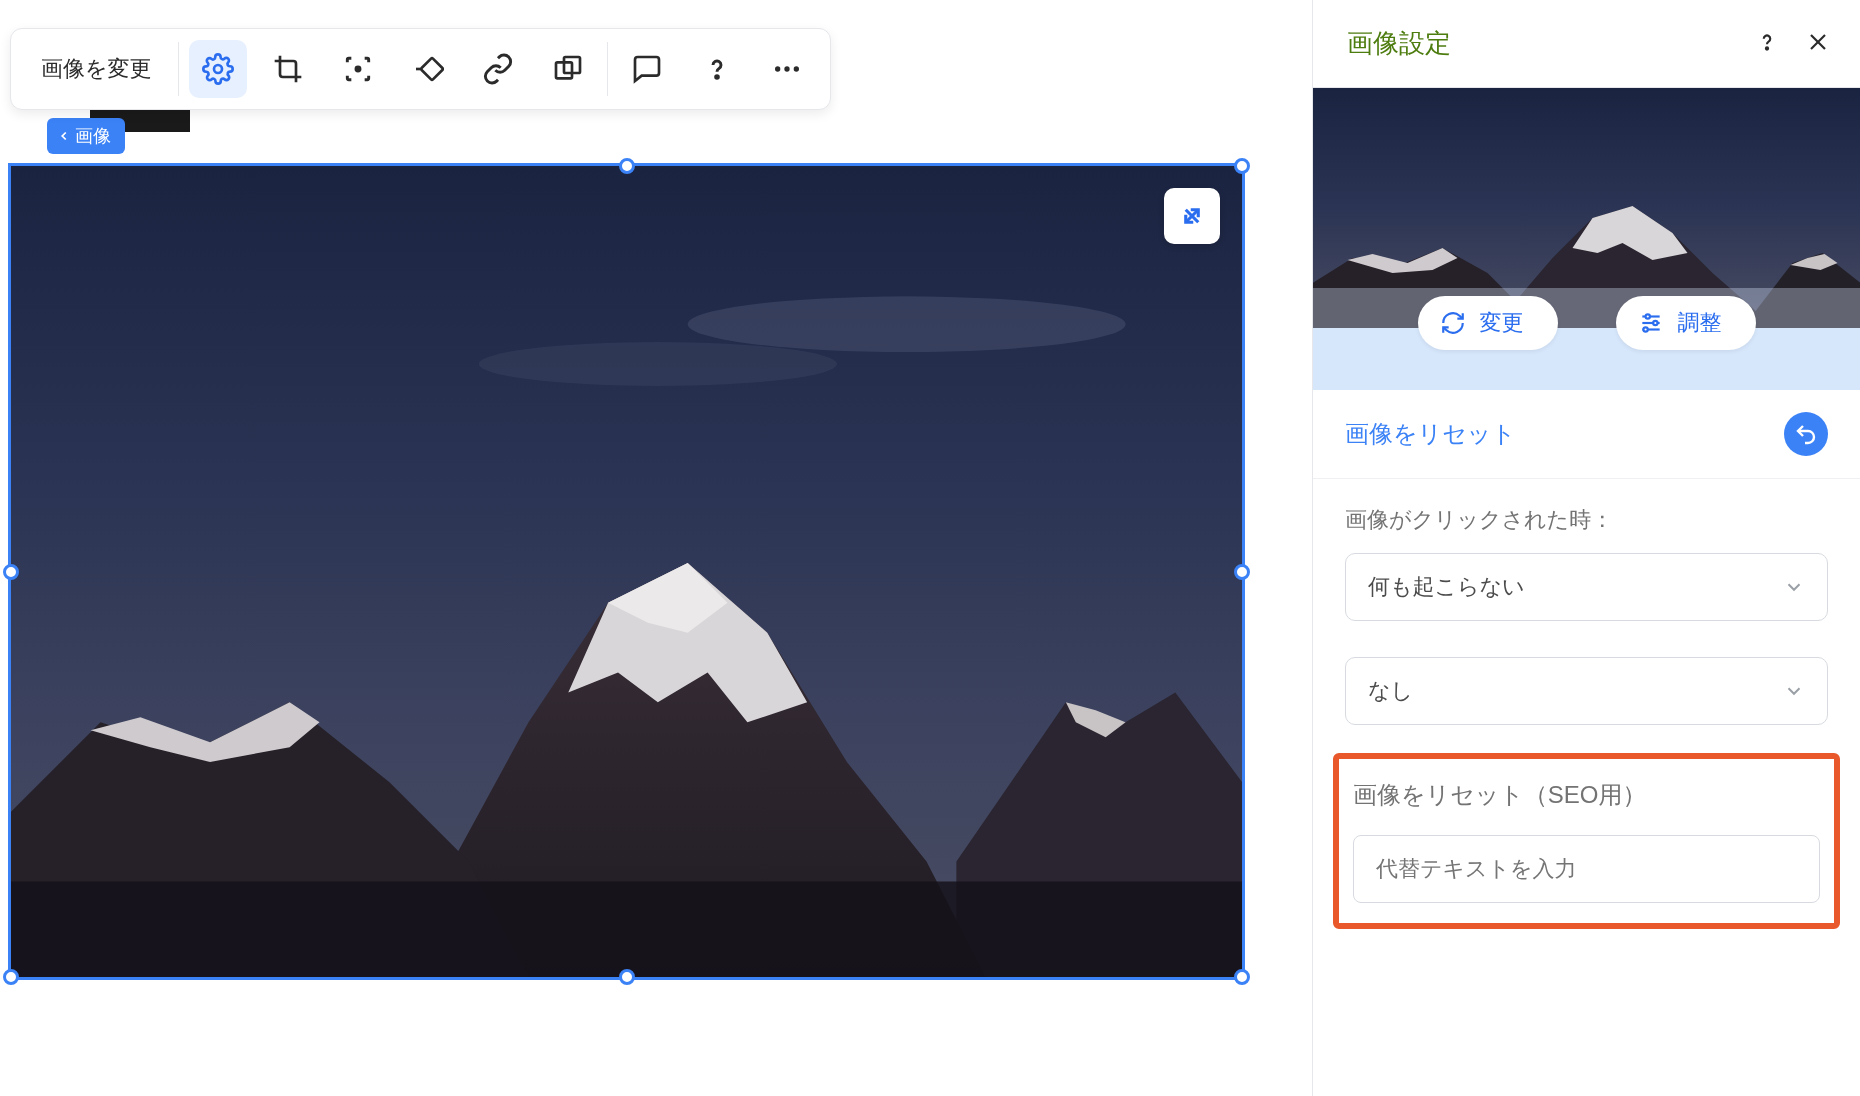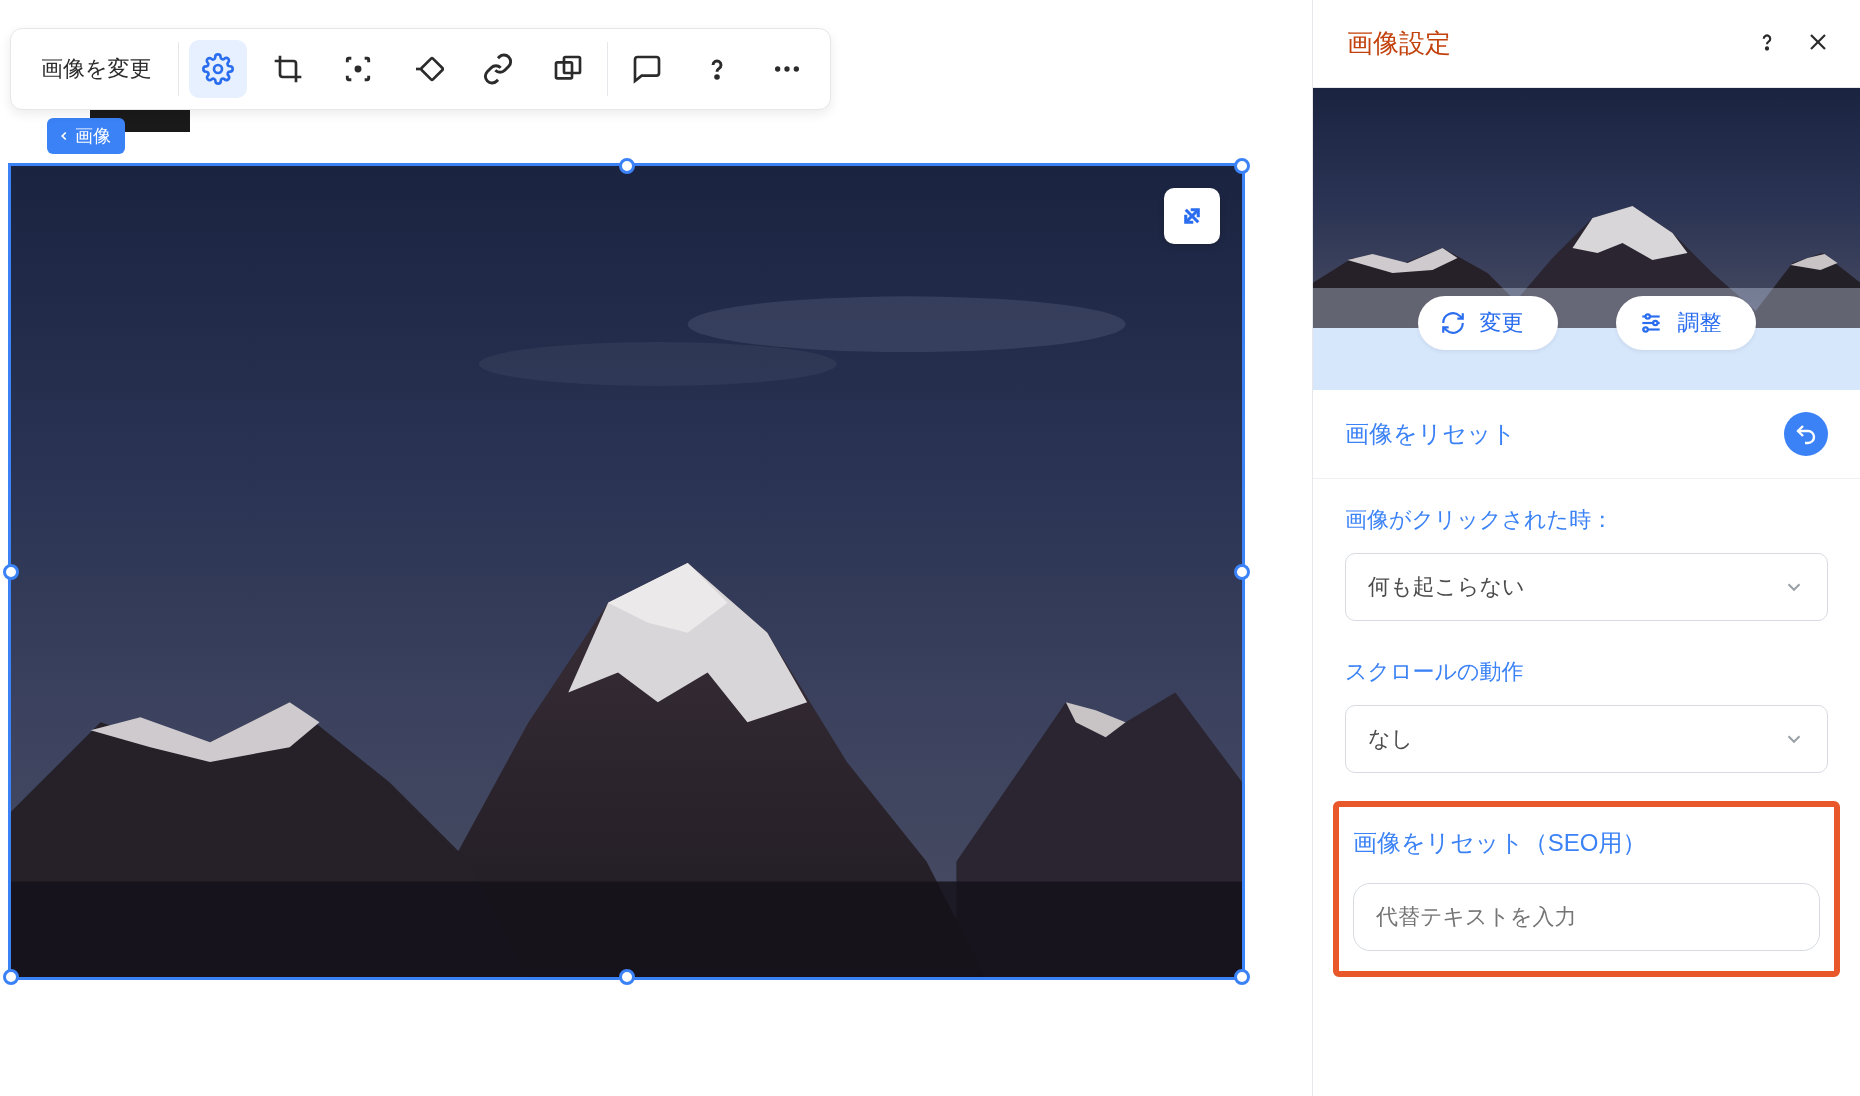--- a/index.html
+++ b/index.html
@@ -153,21 +153,21 @@
     }
     .sidebar-header {
       display: flex;
       align-items: center;
       justify-content: space-between;
       padding: 26px 30px 26px 34px;
       border-bottom: 1px solid #e5e7eb;
     }
     .sidebar-header .title {
       font-size: 26px;
-      color: #c2410c;
+      color: #4d7c0f;
       font-weight: 400;
     }
     .sidebar-header .actions {
       display: flex;
       gap: 26px;
       align-items: center;
     }
     .sidebar-header .actions .hicon {
       cursor: pointer;
       color: #2b2b2b;
@@ -230,21 +230,21 @@
       color: #fff;
       cursor: pointer;
     }
     .reset-row .undo-circle svg { width: 24px; height: 24px; }
 
     .field-section {
       padding: 26px 32px 10px;
     }
     .field-label {
       font-size: 22px;
-      color: #3b82f6;
+      color: #737373;
       margin-bottom: 18px;
     }
     .select-box {
       border: 1px solid #d7dbe0;
       border-radius: 10px;
       padding: 18px 22px;
       font-size: 22px;
       color: #4b4b4b;
       display: flex;
       align-items: center;
@@ -258,21 +258,21 @@
       border: 6px solid #e8582a;
       border-radius: 6px;
       padding: 20px 14px;
     }
     .highlight-section .field-label {
       font-size: 24px;
       margin-bottom: 24px;
     }
     .highlight-section .text-input {
       border: 1px solid #d7dbe0;
-      border-radius: 17px;
+      border-radius: 8px;
       padding: 20px 22px;
       font-size: 22px;
       color: #9aa0a6;
       width: 100%;
     }
 
     
     .sky-grad { fill: url(#skyGrad); }
   </style>
 </head>
@@ -474,21 +474,20 @@
     <div class="field-label">画像がクリックされた時：</div>
     <div class="select-box">
       <span>何も起こらない</span>
       <svg viewBox="0 0 24 24" fill="none" stroke="currentColor" stroke-width="2.2">
           <polyline points="6 9 12 15 18 9"></polyline>
         </svg>
     </div>
   </div>
 
   <div class="field-section">
-    <div class="field-label">スクロールの動作</div>
     <div class="select-box">
       <span>なし</span>
       <svg viewBox="0 0 24 24" fill="none" stroke="currentColor" stroke-width="2.2">
           <polyline points="6 9 12 15 18 9"></polyline>
         </svg>
     </div>
   </div>
 
   <div class="highlight-section">
     <div class="field-label">画像をリセット（SEO用）</div>

